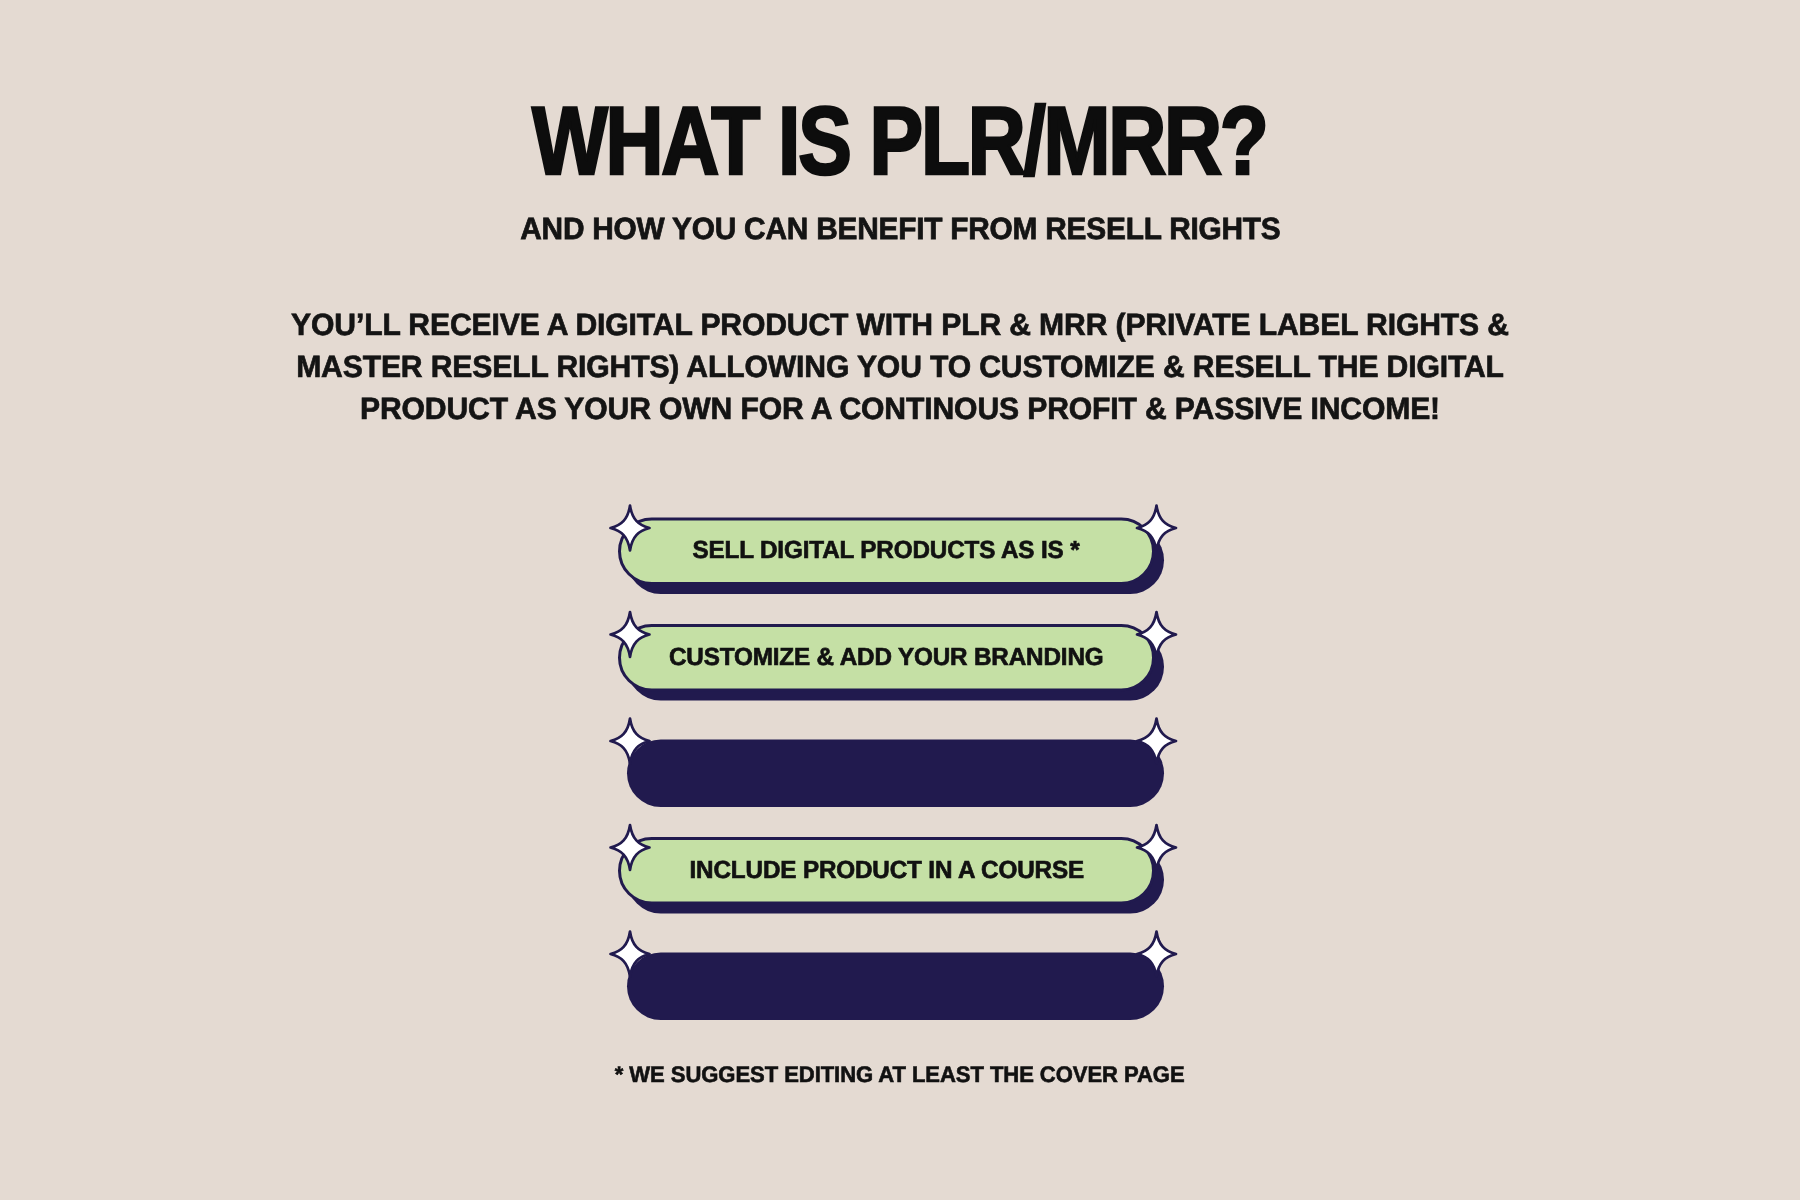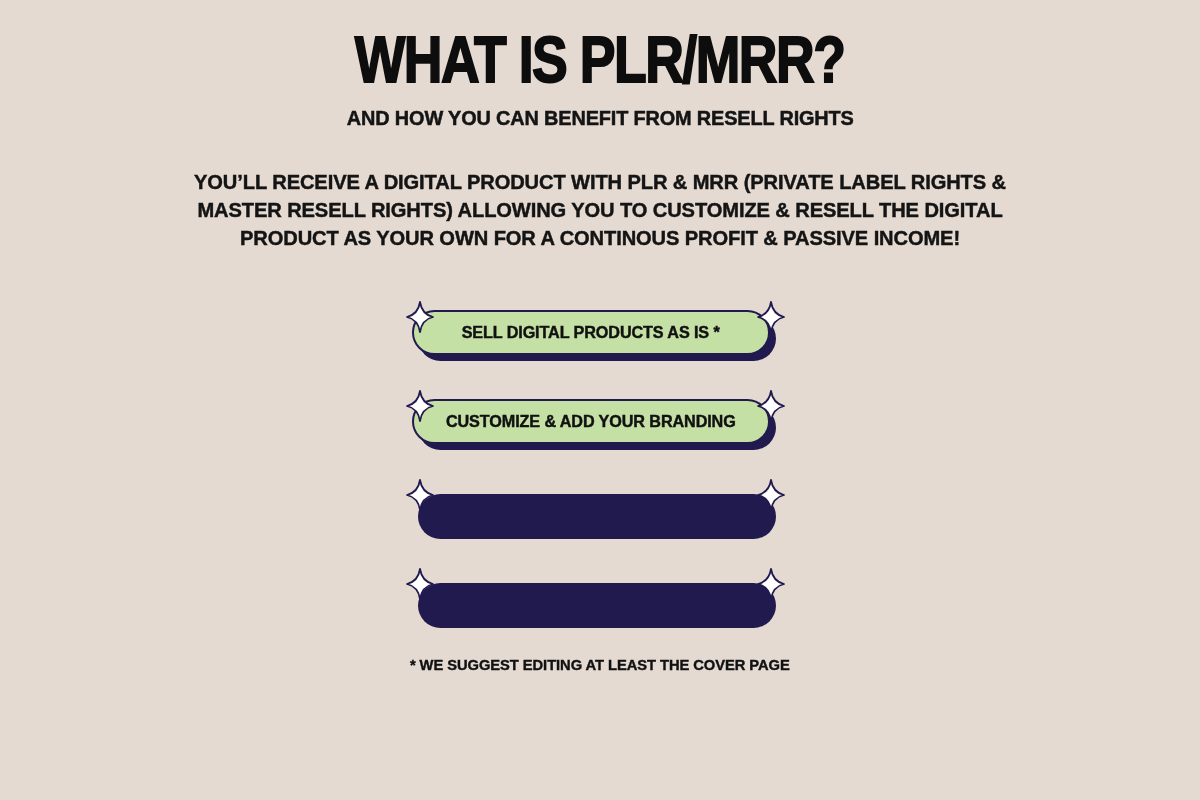--- a/index.html
+++ b/index.html
@@ -16,21 +16,21 @@
   }
 
   .page {
     width: 1200px;
     height: 700px;
     position: relative;
     display: flex;
     flex-direction: column;
     align-items: center;
     box-sizing: border-box;
-    padding-top: 28px;
+    padding-top: 63px;
   }
 
   
   .title {
     font-family: "Liberation Sans", sans-serif;
     font-weight: 700;
     font-size: 57px;
     line-height: 1.0;
     letter-spacing: -1.6px;
     color: #0d0d0d;
@@ -64,21 +64,21 @@
     transform: scaleX(0.98);
     -webkit-text-stroke: 0.45px #141414;
   }
 
   
   .pill-list {
     margin-top: 38px;
     display: flex;
     flex-direction: column;
     align-items: center;
-    gap: 40px;
+    gap: 22px;
   }
 
   .pill-wrap {
     position: relative;
     width: 376px;
     height: 49px;
   }
 
   
   .pill-shadow {
@@ -182,20 +182,32 @@
       <div class="pill-shadow"></div>
       <svg class="sparkle left" viewBox="0 0 30 34">
         <path d="M15 2 C16.4 11.2 20.6 15.2 28 17 C20.6 18.8 16.4 22.8 15 32 C13.6 22.8 9.4 18.8 2 17 C9.4 15.2 13.6 11.2 15 2 Z" fill="#ffffff" stroke="#211a4e" stroke-width="1.8" stroke-linejoin="round"></path>
       </svg>
       <svg class="sparkle right" viewBox="0 0 30 34">
         <path d="M15 2 C16.4 11.2 20.6 15.2 28 17 C20.6 18.8 16.4 22.8 15 32 C13.6 22.8 9.4 18.8 2 17 C9.4 15.2 13.6 11.2 15 2 Z" fill="#ffffff" stroke="#211a4e" stroke-width="1.8" stroke-linejoin="round"></path>
       </svg>
     </div>
 
 
+    <div class="pill-wrap">
+      <div class="pill-shadow"></div>
+      <div class="pill">
+        <span class="pill-label">INCLUDE PRODUCT IN A COURSE</span>
+      </div>
+      <svg class="sparkle left" viewBox="0 0 30 34">
+        <path d="M15 2 C16.4 11.2 20.6 15.2 28 17 C20.6 18.8 16.4 22.8 15 32 C13.6 22.8 9.4 18.8 2 17 C9.4 15.2 13.6 11.2 15 2 Z" fill="#ffffff" stroke="#211a4e" stroke-width="1.8" stroke-linejoin="round"></path>
+      </svg>
+      <svg class="sparkle right" viewBox="0 0 30 34">
+        <path d="M15 2 C16.4 11.2 20.6 15.2 28 17 C20.6 18.8 16.4 22.8 15 32 C13.6 22.8 9.4 18.8 2 17 C9.4 15.2 13.6 11.2 15 2 Z" fill="#ffffff" stroke="#211a4e" stroke-width="1.8" stroke-linejoin="round"></path>
+      </svg>
+    </div>
 
     <div class="pill-wrap">
       <div class="pill-shadow"></div>
       <svg class="sparkle left" viewBox="0 0 30 34">
         <path d="M15 2 C16.4 11.2 20.6 15.2 28 17 C20.6 18.8 16.4 22.8 15 32 C13.6 22.8 9.4 18.8 2 17 C9.4 15.2 13.6 11.2 15 2 Z" fill="#ffffff" stroke="#211a4e" stroke-width="1.8" stroke-linejoin="round"></path>
       </svg>
       <svg class="sparkle right" viewBox="0 0 30 34">
         <path d="M15 2 C16.4 11.2 20.6 15.2 28 17 C20.6 18.8 16.4 22.8 15 32 C13.6 22.8 9.4 18.8 2 17 C9.4 15.2 13.6 11.2 15 2 Z" fill="#ffffff" stroke="#211a4e" stroke-width="1.8" stroke-linejoin="round"></path>
       </svg>
     </div>

